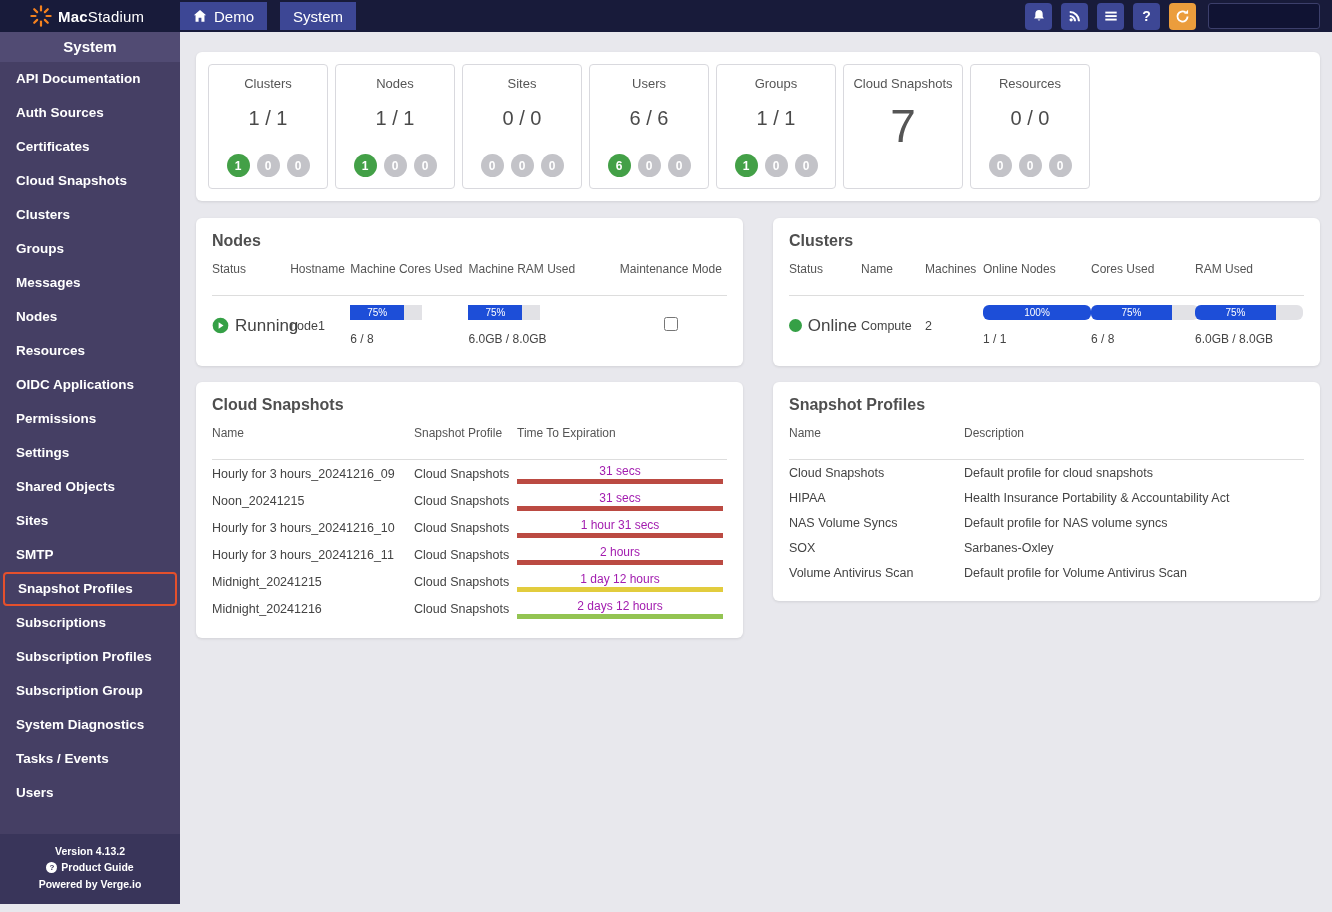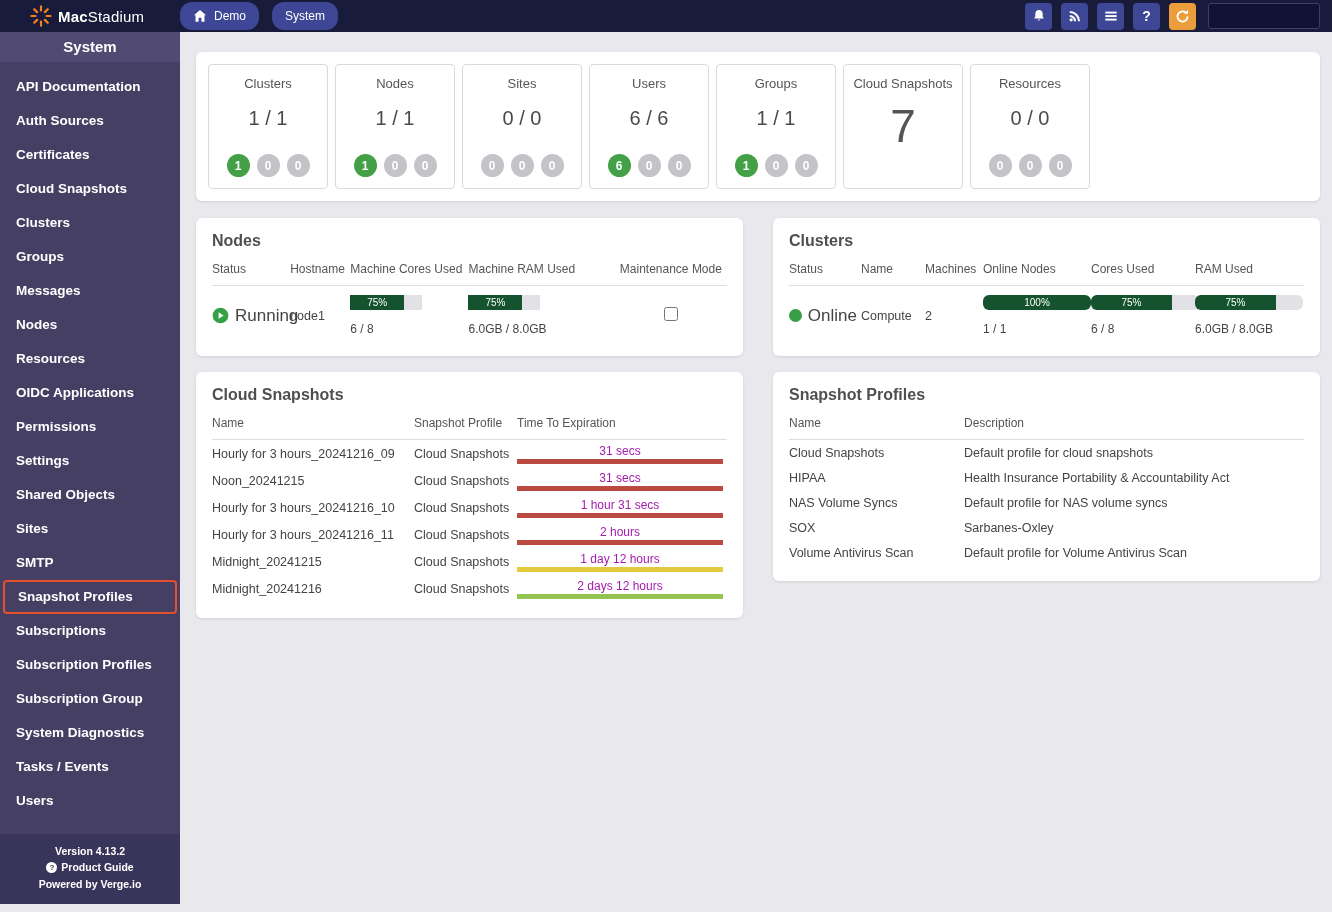--- a/index.html
+++ b/index.html
@@ -4,34 +4,34 @@
 <style>
   * { margin:0; padding:0; box-sizing:border-box; }
   html,body { width:1332px; height:912px; overflow:hidden; }
   body { font-family:"Liberation Sans", sans-serif; background:#e8e8ed; color:#4a4a4a; }
 
   
   .topbar { height:32px; background:#181b3a; display:flex; align-items:center; padding-right:12px; }
   .topbar-logo { width:180px; flex:0 0 180px; display:flex; align-items:center; gap:6px; padding-left:30px; cursor:pointer; }
   .logo-text { color:#fff; font-size:15px; letter-spacing:.2px; }
   .logo-text b { font-weight:700; }
-  .tb-btn { display:flex; align-items:center; gap:7px; height:28px; padding:0 13px; background:#3d4795; border:none; border-radius:12px; color:#fff; font-size:12px; font-family:inherit; cursor:pointer; margin-right:13px; }
+  .tb-btn { display:flex; align-items:center; gap:7px; height:28px; padding:0 13px; background:#3d4795; border:none; border-radius:0; color:#fff; font-size:15px; font-family:inherit; cursor:pointer; margin-right:13px; }
   .tb-spacer { flex:1; }
   .tb-icon { width:27px; height:27px; background:#3d4795; border:none; border-radius:4px; color:#fff; display:flex; align-items:center; justify-content:center; cursor:pointer; margin-left:9px; font-family:inherit; font-size:14px; font-weight:700; }
   .tb-icon.orange { background:#eb9d3c; }
   .tb-darkbox { width:112px; height:26px; margin-left:12px; background:#101333; border:1px solid #3c3f6b; border-radius:3px; }
 
   
   .body-row { display:flex; height:872px; }
   .sidebar { width:180px; flex:0 0 180px; background:#453f64; display:flex; flex-direction:column; }
   .main { flex:1; padding:20px 12px 0 16px; overflow:hidden; }
 
   
   .sidebar-header { height:30px; line-height:30px; text-align:center; background:#514b73; color:#fff; font-size:15px; font-weight:700; }
-  .sidebar-nav { padding-top:8px; flex:1; overflow:hidden; }
+  .sidebar-nav { padding-top:0; flex:1; overflow:hidden; }
   .nav-item { display:block; height:34px; line-height:34px; padding-left:16px; color:#fff; font-size:13.5px; font-weight:700; cursor:pointer; text-decoration:none; }
   .nav-item.selected { border:2px solid #e4502c; border-radius:4px; margin:0 3px; line-height:30px; padding-left:13px; }
   .sidebar-footer { background:#39355a; color:#fff; text-align:center; font-size:10.5px; font-weight:700; padding:9px 6px 12px; line-height:1.55; }
   .sf-guide { display:flex; align-items:center; justify-content:center; gap:4px; cursor:pointer; }
   .sf-qicon { display:inline-block; width:11px; height:11px; line-height:11px; border-radius:50%; background:#fff; color:#39355a; font-size:8px; font-weight:700; }
 
   
   .card { background:#fff; border-radius:6px; box-shadow:0 1px 3px rgba(0,0,0,.10); }
   .card-title { font-size:16px; font-weight:700; color:#4f4f4f; }
 
@@ -46,29 +46,29 @@
   .badge.green { background:#43a047; }
   .badge.gray { background:#c3c3c8; }
 
   
   .columns { display:flex; gap:30px; align-items:flex-start; }
   .col { flex:1; display:flex; flex-direction:column; gap:16px; min-width:0; }
   .data-card { padding:14px 16px 16px; }
 
   
   table.tbl { width:100%; border-collapse:collapse; table-layout:fixed; margin-top:10px; }
-  .tbl th { font-size:12px; font-weight:400; color:#555; text-align:left; padding:2px 4px 9px 0; border-bottom:1px solid #ddd; vertical-align:middle; }
+  .tbl th { font-size:12px; font-weight:400; color:#555; text-align:left; padding:2px 4px 19px 0; border-bottom:1px solid #ddd; vertical-align:middle; }
   .tbl td { font-size:12.5px; color:#444; padding:9px 4px 4px 0; vertical-align:middle; }
   .tbl .center { text-align:center; }
   .status-cell { display:flex; align-items:center; gap:6px; font-size:17px; }
   .dot { width:13px; height:13px; border-radius:50%; background:#35a046; display:inline-block; }
 
   .pbar { height:15px; background:#e2e2e6; overflow:hidden; }
   .pbar.w72 { width:72px; } .pbar.w92 { width:108px;border-radius:6px; }
-  .pbar-fill { height:15px; background:#14532d; color:#fff; font-size:10px; line-height:15px; text-align:center; white-space:nowrap; }
+  .pbar-fill { height:15px; background:#1d4ed8; color:#fff; font-size:10px; line-height:15px; text-align:center; white-space:nowrap; }
   .pdetail { font-size:12px; color:#444; margin-top:12px; }
 
   
   .snap-tbl td { padding:4px 4px 3px 0; }
   .exp-label { font-size:12px; color:#a21caf; text-align:center; }
   .exp-track { height:5px; background:#e2e2e6; margin-top:1px; }
   .exp-fill { height:5px; }
   .exp-fill.red { background:#bb4a42; }
   .exp-fill.teal { background:#4f9ab3; }
   .exp-fill.yellow { background:#e2cc3e; }

